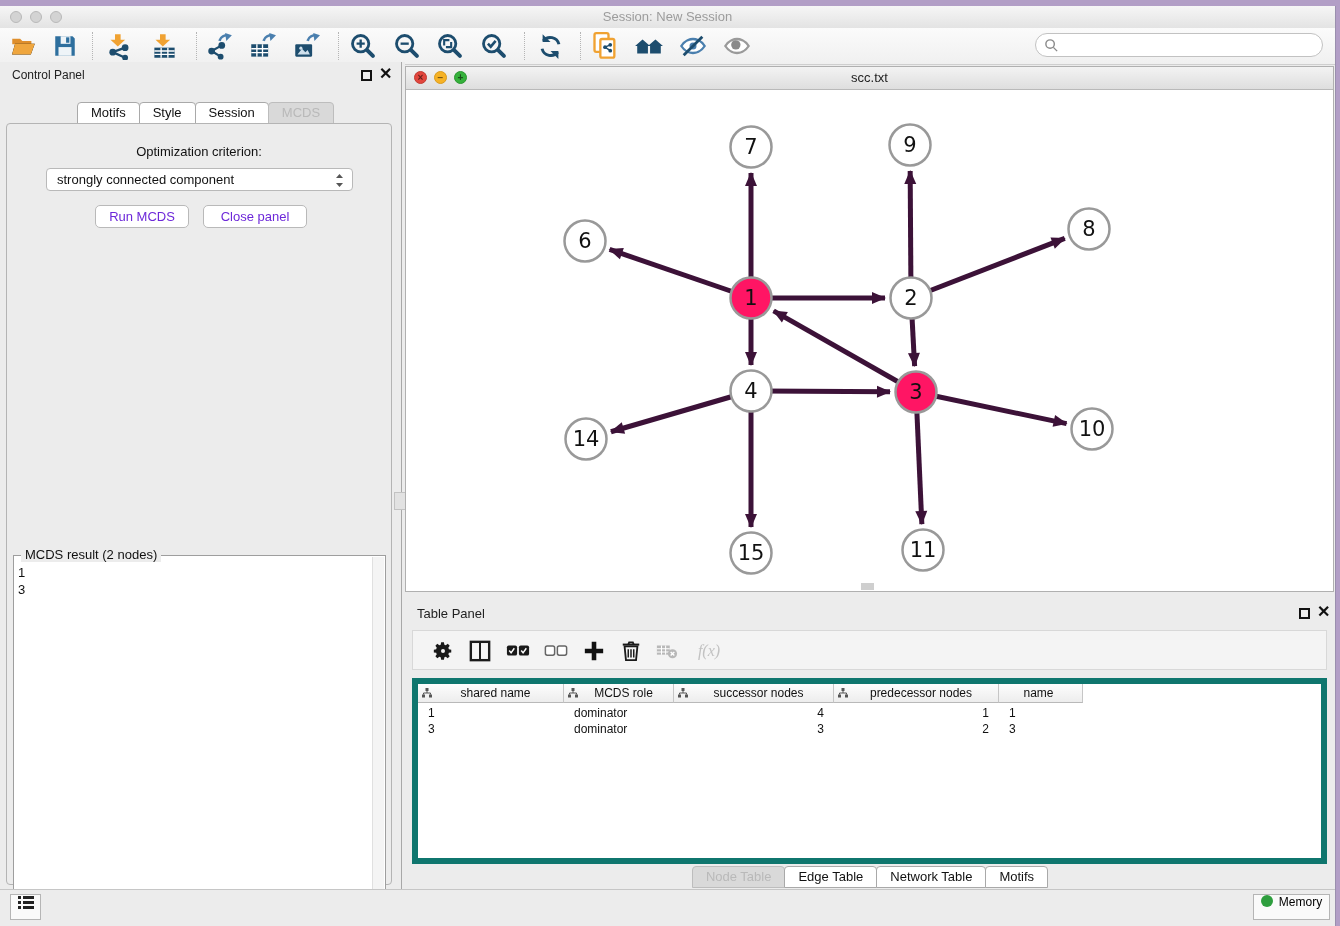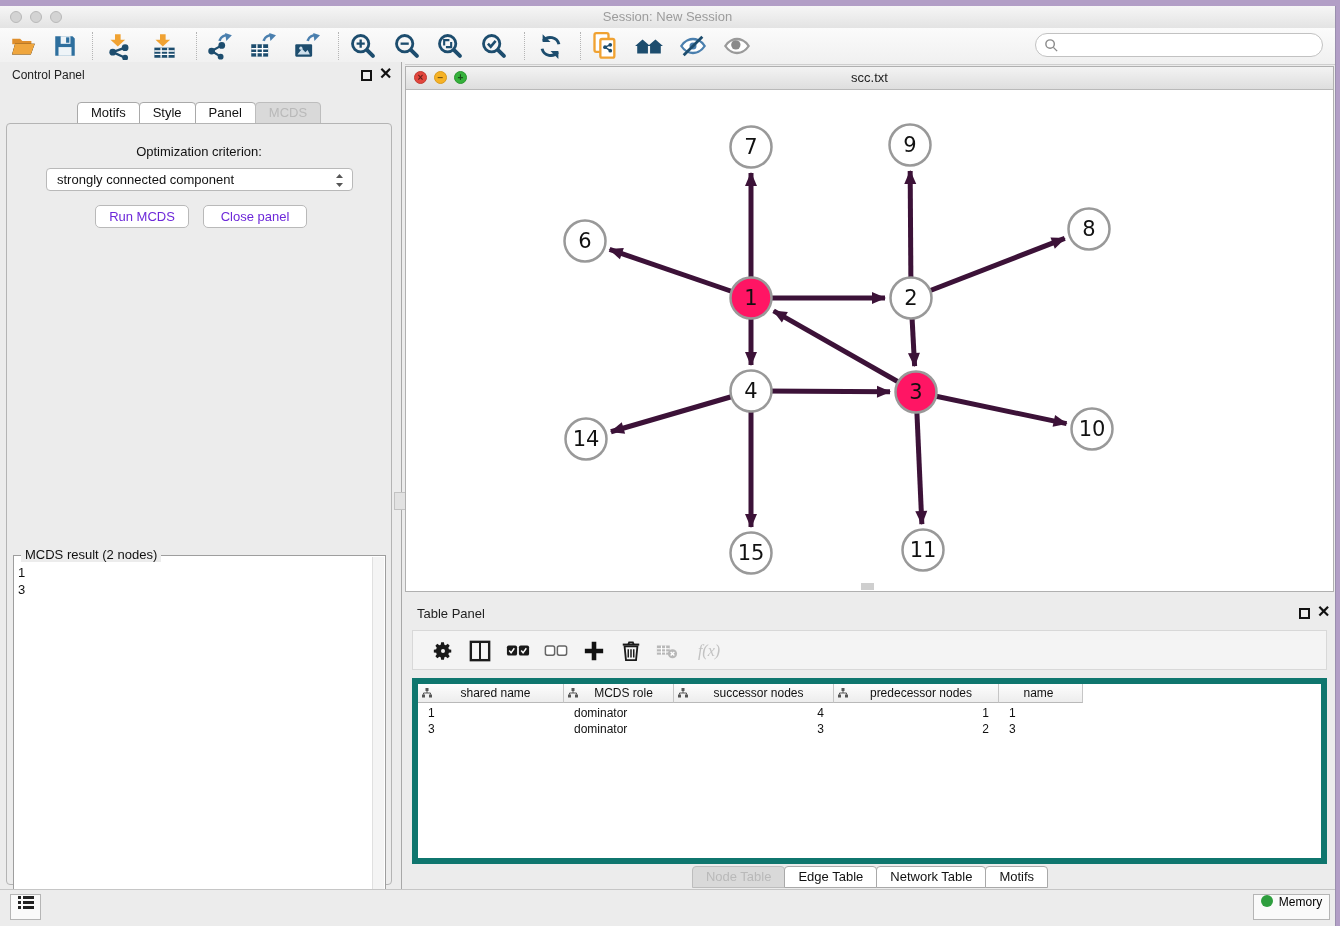--- a/index.html
+++ b/index.html
@@ -233,21 +233,21 @@
 
     <div class="cpanel">
       <div class="panel-head">
         <span class="panel-title">Control Panel</span>
         <span class="mini-float" style="left:361px"></span>
         <span class="mini-close" style="left:379px">✕</span>
       </div>
       <div class="tabsrow" style="left:77px;top:40px" id="control-tabs">
           <span class="tab">Motifs</span>
           <span class="tab">Style</span>
-          <span class="tab">Panel</span>
+          <span class="tab">Session</span>
           <span class="tab selected">MCDS</span>
         </div>
       <div class="cbody">
         <div class="optlabel">Optimization criterion:</div>
         <div class="selectbox">
           <span>strongly connected component</span>
           <span class="stepper">
             <svg width="11" height="17" viewBox="0 0 11 17">
                 <path d="M2 6l3.5-4L9 6z" fill="#555"></path>
                 <path d="M2 11l3.5 4L9 11z" fill="#555"></path>

